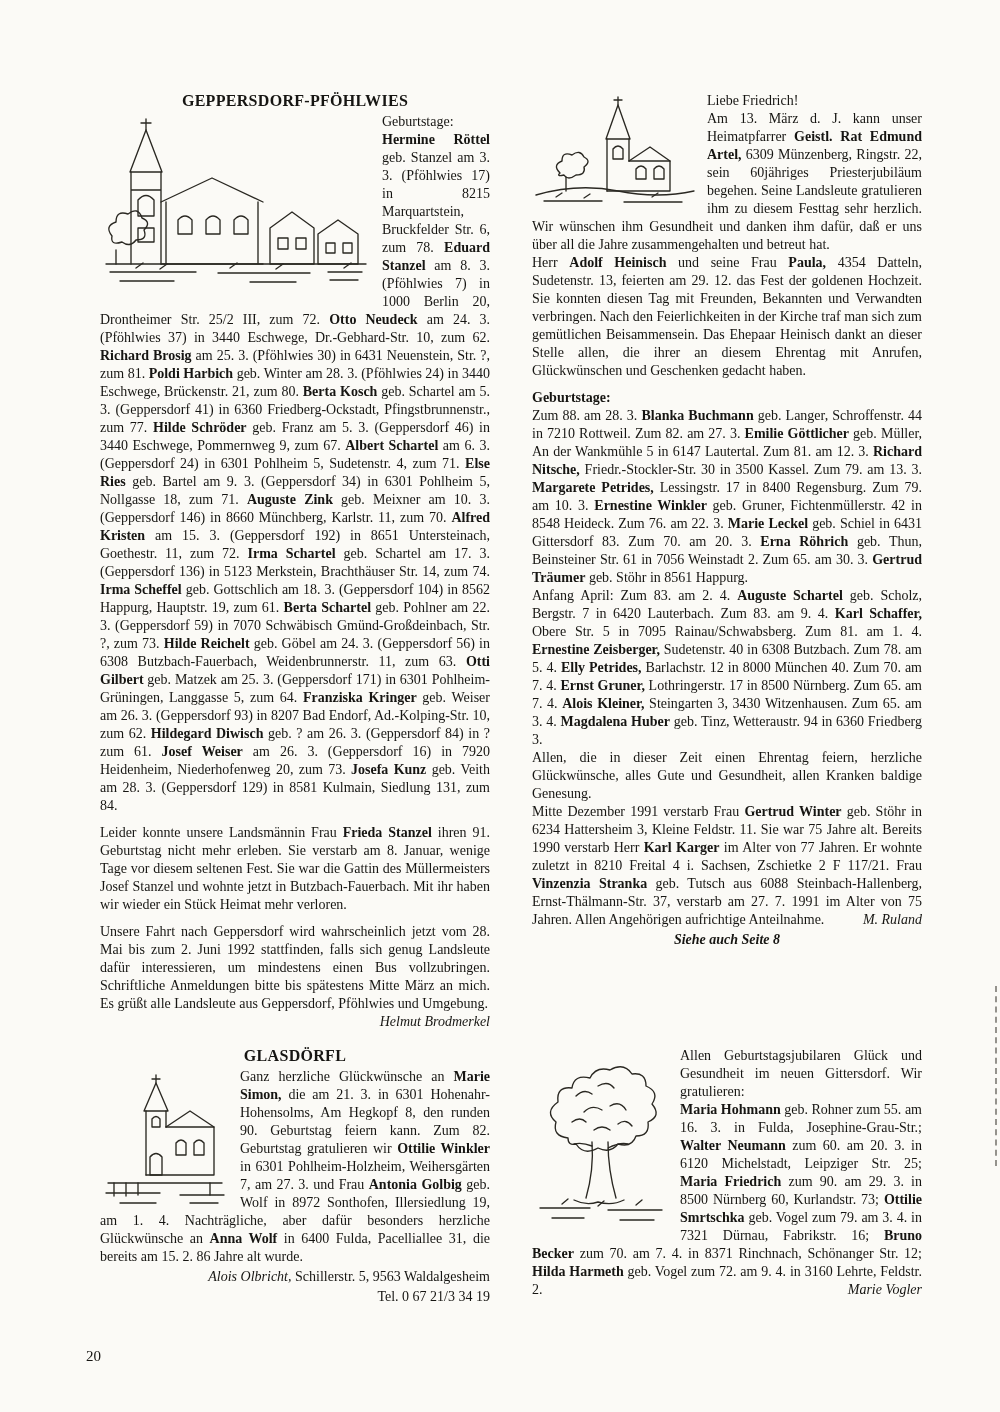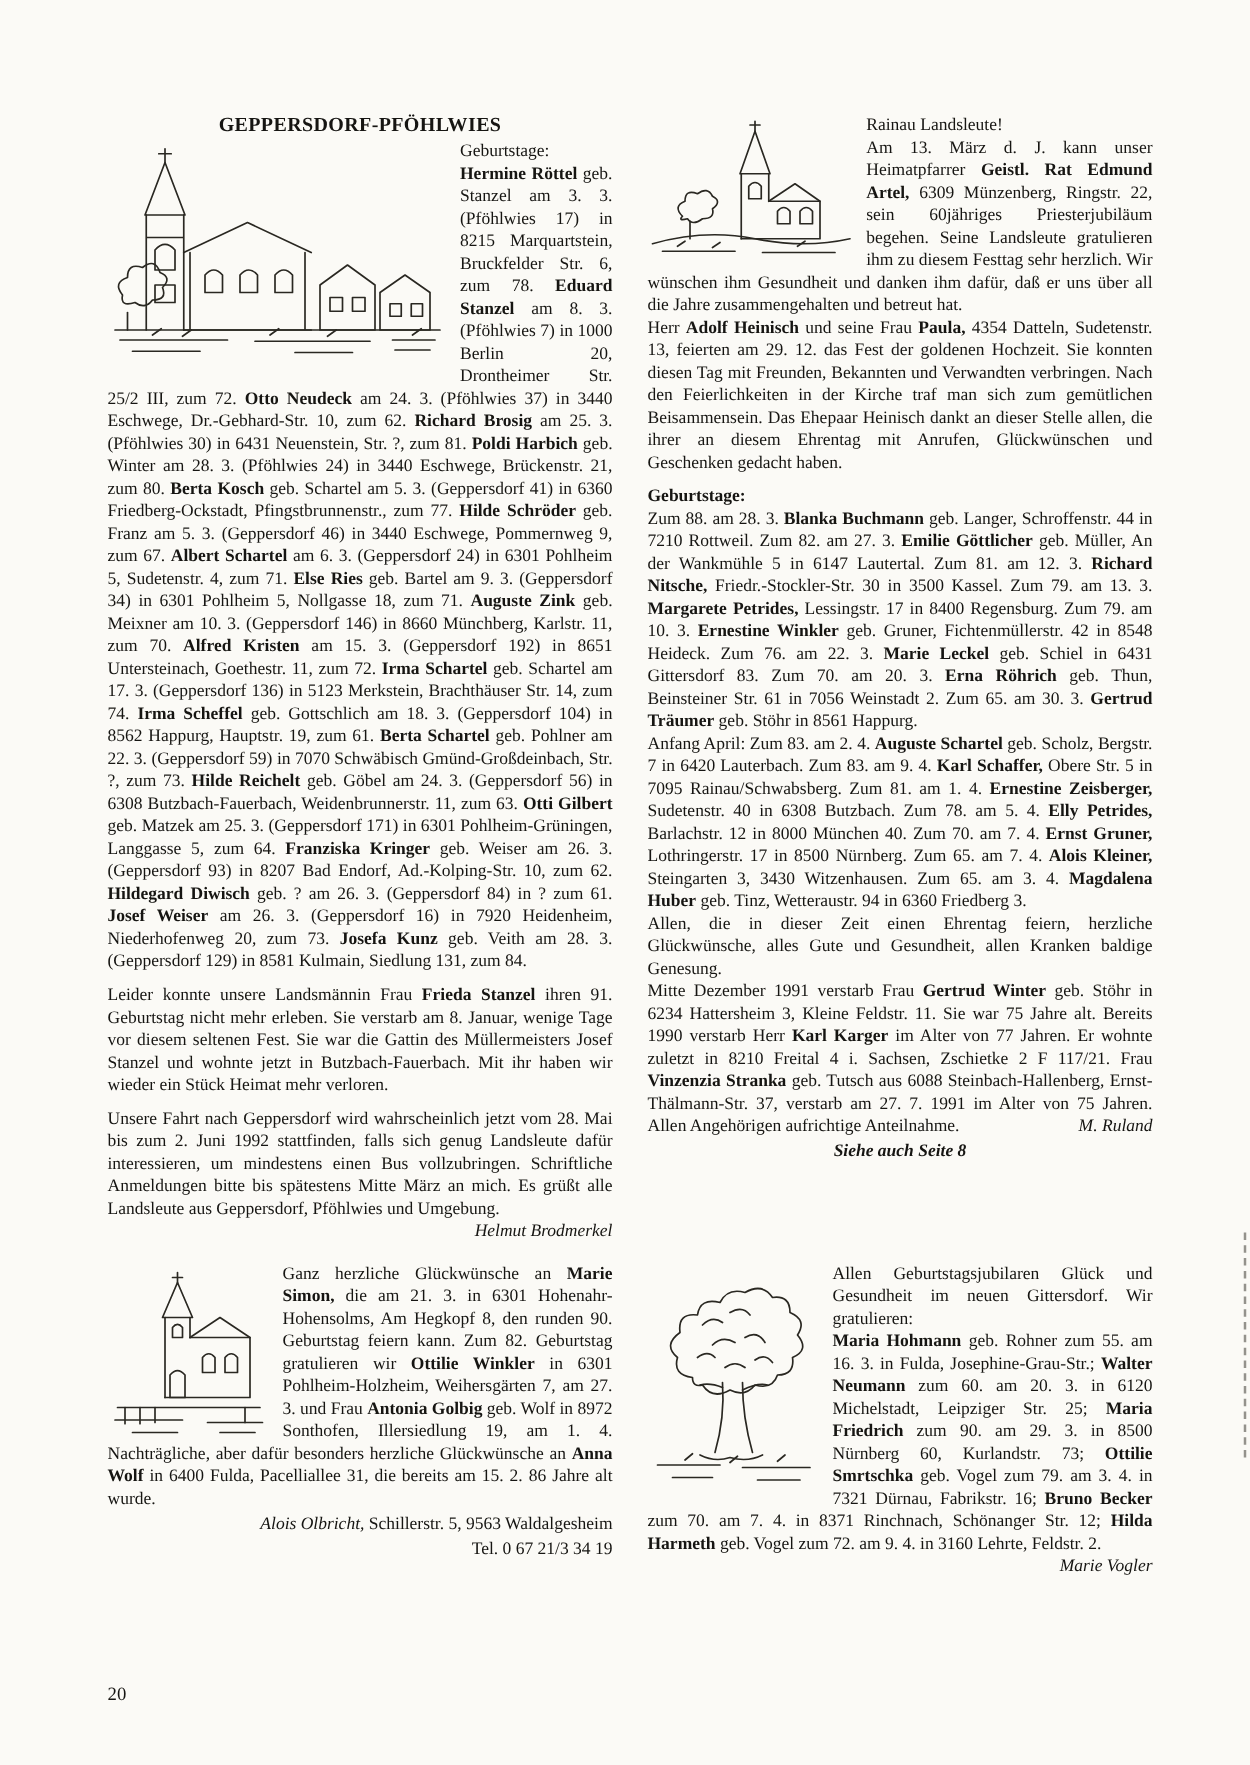--- a/index.html
+++ b/index.html
@@ -12,21 +12,21 @@
     overflow:hidden;
   }
   .page { position:absolute; inset:0; padding:92px 78px 0 86px; box-sizing:border-box; }
   .grid {
     display:grid;
     grid-template-columns:404px 404px;
     column-gap:28px;
     row-gap:16px;
     align-items:start;
   }
-  .sec { min-width:0; }
+  .sec { min-width:0;margin-left:14px; }
   .sec::after { content:""; display:block; clear:both; }
   .sec-title {
     font-size:16px; font-weight:bold; text-align:center;
     margin:0 0 3px 0; letter-spacing:.3px;
   }
   p { margin:0; }
   .para { font-size:14px; line-height:18px; text-align:justify; }
   .gap { margin-top:9px; }
   .subhead { font-size:14px; line-height:18px; font-weight:bold; margin-top:9px; }
   .illus { float:left; margin:3px 10px 2px 0; }
@@ -89,33 +89,34 @@
             <path d="M97 66 H138 V96 H75"></path>
             <path d="M97 66 L118 52 L138 66"></path>
             <path d="M104 74 q5 -6 10 0 v10 h-10 z M122 74 q5 -6 10 0 v10 h-10 z"></path>
             <path d="M28 78 q-8 -8 2 -12 q0 -10 10 -6 q8 -6 12 2 q8 4 0 10 q2 8 -8 8 q-8 6 -12 0 q-8 2 -4 -2 z"></path>
             <path d="M34 82 v14"></path>
             <path d="M4 100 Q46 88 86 96 T162 96"></path>
             <path d="M12 106 H70 M92 107 H150"></path>
             <path d="M24 102 l6 -4 M52 103 l6 -4 M120 102 l6 -4"></path>
           </g>
         </svg>
-        <p class="para">Rainau Landsleute!</p>
+        <p class="para">Liebe Friedrich!</p>
         <p class="para"><span>Am 13. März d. J. kann unser Heimatpfarrer </span><span style="font-weight: bold;">Geistl. Rat Edmund Artel,</span><span> 6309 Münzenberg, Ringstr. 22, sein 60jähriges Priesterjubiläum begehen. Seine Landsleute gratulieren ihm zu diesem Festtag sehr herzlich. Wir wünschen ihm Gesundheit und danken ihm dafür, daß er uns über all die Jahre zusammengehalten und betreut hat.</span></p>
       </div>
       <p class="para"><span>Herr </span><span style="font-weight: bold;">Adolf Heinisch</span><span> und seine Frau </span><span style="font-weight: bold;">Paula,</span><span> 4354 Datteln, Sudetenstr. 13, feierten am 29. 12. das Fest der goldenen Hochzeit. Sie konnten diesen Tag mit Freunden, Bekannten und Verwandten verbringen. Nach den Feierlichkeiten in der Kirche traf man sich zum gemütlichen Beisammensein. Das Ehepaar Heinisch dankt an dieser Stelle allen, die ihrer an diesem Ehrentag mit Anrufen, Glückwünschen und Geschenken gedacht haben.</span></p>
       <p class="subhead">Geburtstage:</p>
       <p class="para"><span>Zum 88. am 28. 3. </span><span style="font-weight: bold;">Blanka Buchmann</span><span> geb. Langer, Schroffenstr. 44 in 7210 Rottweil. Zum 82. am 27. 3. </span><span style="font-weight: bold;">Emilie Göttlicher</span><span> geb. Müller, An der Wankmühle 5 in 6147 Lautertal. Zum 81. am 12. 3. </span><span style="font-weight: bold;">Richard Nitsche,</span><span> Friedr.-Stockler-Str. 30 in 3500 Kassel. Zum 79. am 13. 3. </span><span style="font-weight: bold;">Margarete Petrides,</span><span> Lessingstr. 17 in 8400 Regensburg. Zum 79. am 10. 3. </span><span style="font-weight: bold;">Ernestine Winkler</span><span> geb. Gruner, Fichtenmüllerstr. 42 in 8548 Heideck. Zum 76. am 22. 3. </span><span style="font-weight: bold;">Marie Leckel</span><span> geb. Schiel in 6431 Gittersdorf 83. Zum 70. am 20. 3. </span><span style="font-weight: bold;">Erna Röhrich</span><span> geb. Thun, Beinsteiner Str. 61 in 7056 Weinstadt 2. Zum 65. am 30. 3. </span><span style="font-weight: bold;">Gertrud Träumer</span><span> geb. Stöhr in 8561 Happurg.</span></p>
       <p class="para"><span>Anfang April: Zum 83. am 2. 4. </span><span style="font-weight: bold;">Auguste Schartel</span><span> geb. Scholz, Bergstr. 7 in 6420 Lauterbach. Zum 83. am 9. 4. </span><span style="font-weight: bold;">Karl Schaffer,</span><span> Obere Str. 5 in 7095 Rainau/Schwabsberg. Zum 81. am 1. 4. </span><span style="font-weight: bold;">Ernestine Zeisberger,</span><span> Sudetenstr. 40 in 6308 Butzbach. Zum 78. am 5. 4. </span><span style="font-weight: bold;">Elly Petrides,</span><span> Barlachstr. 12 in 8000 München 40. Zum 70. am 7. 4. </span><span style="font-weight: bold;">Ernst Gruner,</span><span> Lothringerstr. 17 in 8500 Nürnberg. Zum 65. am 7. 4. </span><span style="font-weight: bold;">Alois Kleiner,</span><span> Steingarten 3, 3430 Witzenhausen. Zum 65. am 3. 4. </span><span style="font-weight: bold;">Magdalena Huber</span><span> geb. Tinz, Wetteraustr. 94 in 6360 Friedberg 3.</span></p>
       <p class="para">Allen, die in dieser Zeit einen Ehrentag feiern, herzliche Glückwünsche, alles Gute und Gesundheit, allen Kranken baldige Genesung.</p>
       <p class="para"><span><span>Mitte Dezember 1991 verstarb Frau </span><span style="font-weight: bold;">Gertrud Winter</span><span> geb. Stöhr in 6234 Hattersheim 3, Kleine Feldstr. 11. Sie war 75 Jahre alt. Bereits 1990 verstarb Herr </span><span style="font-weight: bold;">Karl Karger</span><span> im Alter von 77 Jahren. Er wohnte zuletzt in 8210 Freital 4 i. Sachsen, Zschietke 2 F 117/21. Frau </span><span style="font-weight: bold;">Vinzenzia Stranka</span><span> geb. Tutsch aus 6088 Steinbach-Hallenberg, Ernst-Thälmann-Str. 37, verstarb am 27. 7. 1991 im Alter von 75 Jahren. Allen Angehörigen aufrichtige Anteilnahme.</span></span><span class="sig">M. Ruland</span></p>
       <p class="see-also">Siehe auch Seite 8</p>
     </section>
 
     <section class="sec">
+      <h2 class="sec-title">GLASDÖRFL</h2>
       <div>
         <svg class="illus" width="130" height="138" viewBox="0 0 130 138">
           <g class="ln">
             <path d="M56 12 V4 M52 8 H60"></path>
             <path d="M44 40 L56 12 L68 40 Z"></path>
             <path d="M46 40 V104 M66 40 V56"></path>
             <path d="M52 48 q4 -5 8 0 v8 h-8 z"></path>
             <path d="M66 56 L114 56 L114 104 L46 104"></path>
             <path d="M66 56 L90 40 L114 56"></path>
             <path d="M76 72 q5 -6 10 0 v12 h-10 z M94 72 q5 -6 10 0 v12 h-10 z"></path>

